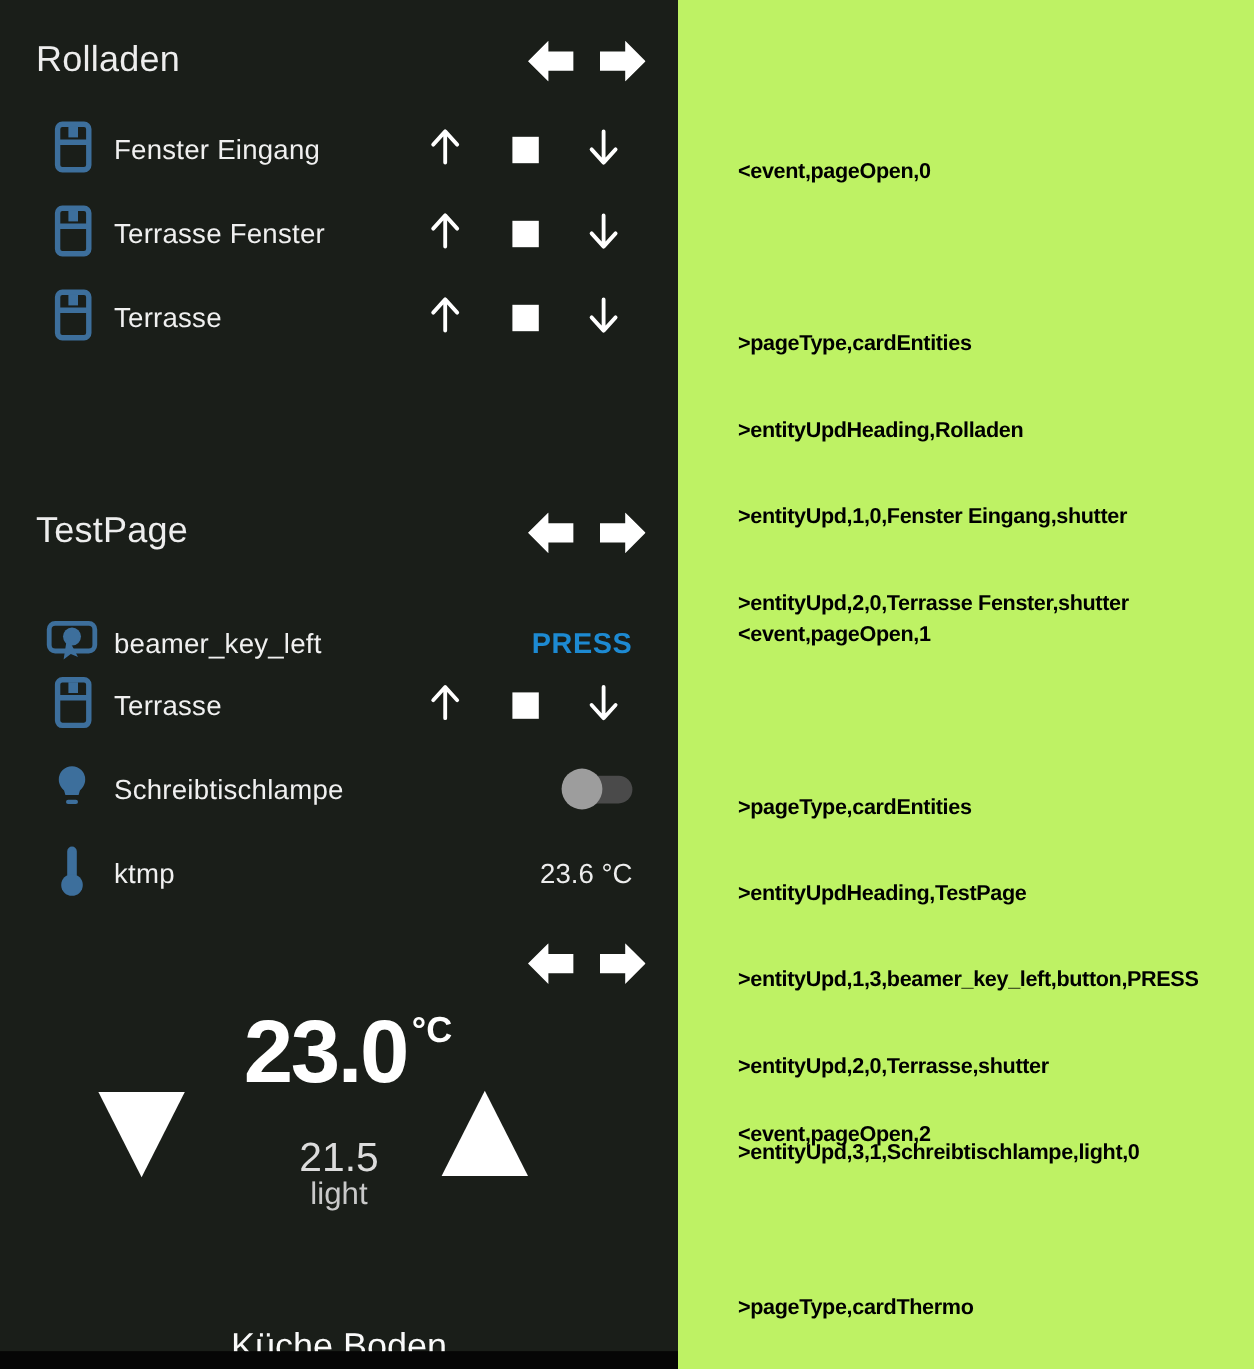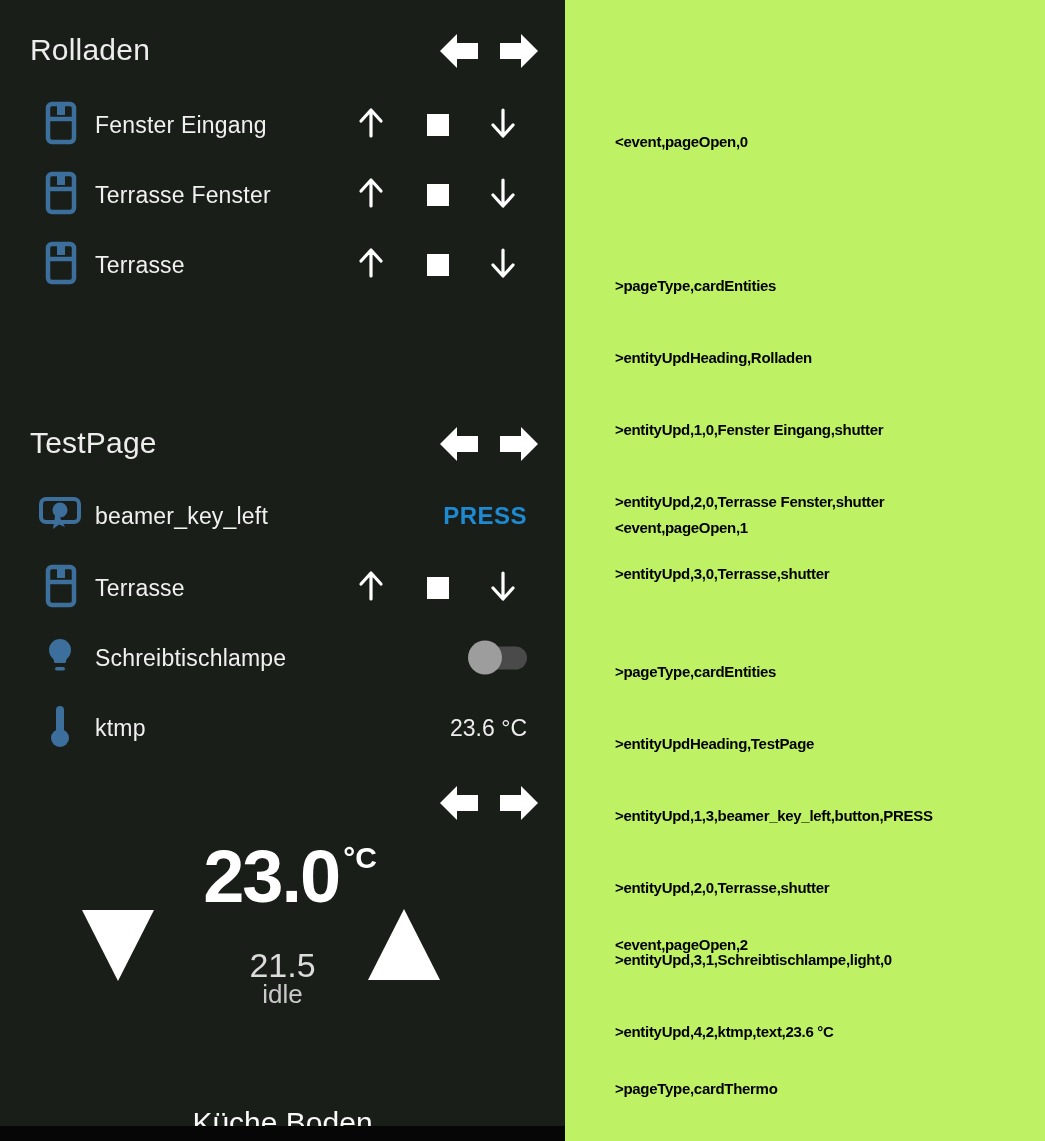--- a/index.html
+++ b/index.html
@@ -51,21 +51,21 @@
     transform:translateY(-34px); margin-left:4px;
   }
   .tri { position:absolute; width:0; height:0; cursor:pointer; }
   .tri-down { left:82px;  top:910px; border-left:36px solid transparent; border-right:36px solid transparent; border-top:71px solid #ffffff; }
   .tri-up   { left:368px; top:909px; border-left:36px solid transparent; border-right:36px solid transparent; border-bottom:71px solid #ffffff; }
   .thermo-setpoint { position:absolute; left:0; top:946px; width:565px; text-align:center; color:#dcdcdc; font-size:34px; }
   .thermo-status   { position:absolute; left:0; top:979px; width:565px; text-align:center; color:#c9c9c9; font-size:26px; }
   .thermo-name     { position:absolute; left:0; top:1082px; width:565px; text-align:center; color:#fafafa; font-size:30px;margin-top:24px; }
   .log {
     position:absolute; left:615px; color:#000000; font-weight:700;
-    font-size:15px; line-height:24px; letter-spacing:-0.3px; white-space:pre;
+    font-size:18px; line-height:24px; letter-spacing:-0.3px; white-space:pre;
   }
   .log .gap { height:24px; }
   .log-1 { top:82px; }
   .log-2 { top:468px; }
   .log-3 { top:885px; }
 </style>
 </head>
 <body>
 
 <div class="stage">
@@ -163,21 +163,21 @@
       <svg width="38" height="34" viewBox="0 0 38 34">
           <path d="M17 0 L17 9 H38 V25 H17 V34 L0 17 Z" fill="#ffffff"></path>
         </svg>
     </div>
     <div class="nav-arrow" style="left:500px; top:427px;">
       <svg width="38" height="34" viewBox="0 0 38 34">
           <path d="M21 0 L21 9 H0 V25 H21 V34 L38 17 Z" fill="#ffffff"></path>
         </svg>
     </div>
 
-    <div class="row" style="top:481px;padding-left:42px;">
+    <div class="row" style="top:502px;padding-left:42px;">
       <span class="row-icon tap">
         <svg width="44" height="40" viewBox="0 0 44 40">
             <rect x="3" y="5" width="38" height="23" rx="5" fill="none" stroke="#3d6f9c" stroke-width="4"></rect>
             <circle cx="22" cy="16" r="7.5" fill="#3d6f9c"></circle>
             <path d="M18 16 L15 35 L21 30.5 L27 33 Z" fill="#3d6f9c"></path>
           </svg>
       </span>
       <span class="row-label">beamer_key_left</span>
       <span class="press-label">PRESS</span>
     </div>
@@ -241,45 +241,43 @@
           <path d="M21 0 L21 9 H0 V25 H21 V34 L38 17 Z" fill="#ffffff"></path>
         </svg>
     </div>
 
     <div class="temp-main"><span>23.0</span><span class="temp-unit">°C</span></div>
 
     <div class="tri tri-down"></div>
     <div class="tri tri-up"></div>
 
     <div class="thermo-setpoint">21.5</div>
-    <div class="thermo-status">idle</div>
+    <div class="thermo-status">light</div>
     <div class="thermo-name">Küche Boden</div>
 
     <div class="panel-bottom-strip"></div>
   </div>
 
   <div class="log log-1">
     <div>&lt;event,pageOpen,0</div>
     <div class="gap"></div>
     <div>&gt;pageType,cardEntities</div>
     <div>&gt;entityUpdHeading,Rolladen</div>
     <div>&gt;entityUpd,1,0,Fenster Eingang,shutter</div>
     <div>&gt;entityUpd,2,0,Terrasse Fenster,shutter</div>
-    <div>&gt;entityUpd,3,0,Terrasse,shutter</div>
   </div>
 
   <div class="log log-2">
     <div>&lt;event,pageOpen,1</div>
     <div class="gap"></div>
     <div>&gt;pageType,cardEntities</div>
     <div>&gt;entityUpdHeading,TestPage</div>
     <div>&gt;entityUpd,1,3,beamer_key_left,button,PRESS</div>
     <div>&gt;entityUpd,2,0,Terrasse,shutter</div>
     <div>&gt;entityUpd,3,1,Schreibtischlampe,light,0</div>
-    <div>&gt;entityUpd,4,2,ktmp,text,23.6 °C</div>
   </div>
 
   <div class="log log-3">
     <div>&lt;event,pageOpen,2</div>
     <div class="gap"></div>
     <div>&gt;pageType,cardThermo</div>
     
   </div>
 
 </div>

